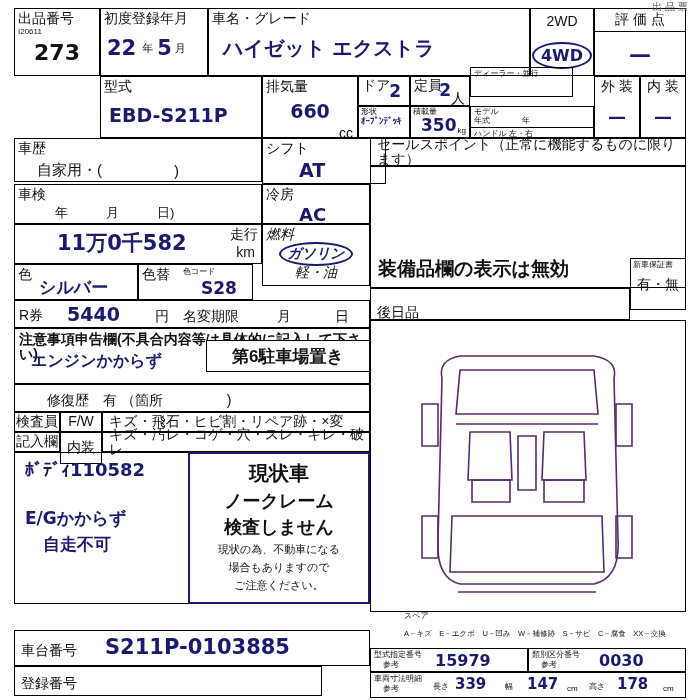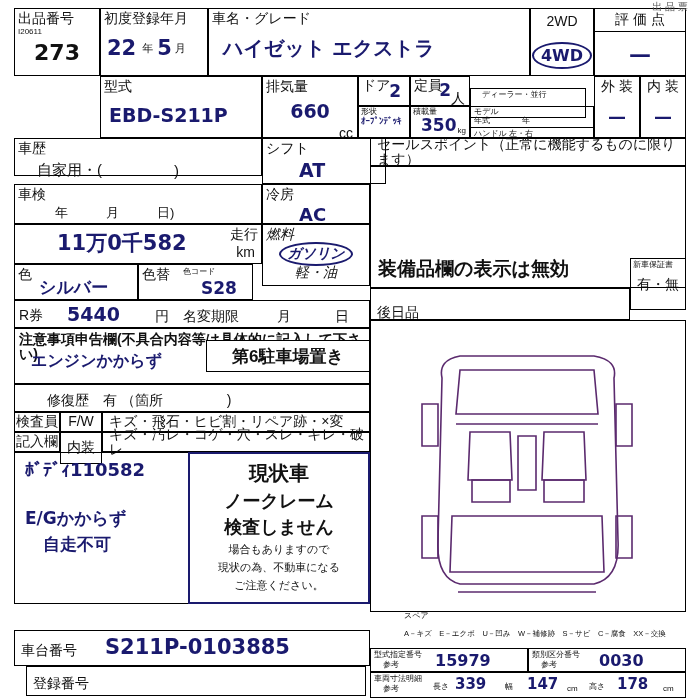--- a/index.html
+++ b/index.html
@@ -83,39 +83,39 @@
   <div class="bx b" style="left:358px;top:106px;width:52px;height:32px;">
     <div class="lbl8" style="padding:1px 2px;">形状</div>
     <div class="hw lbl8" style="padding:0 2px;font-size:9px;">ｵｰﾌﾟﾝﾃﾞｯｷ</div>
   </div>
   <div class="bx b" style="left:410px;top:106px;width:60px;height:32px;">
     <div class="lbl8" style="padding:1px 2px;">積載量</div>
     <div class="hw" style="position:absolute;left:10px;top:8px;font-size:17px;">350</div>
     <div class="lbl8" style="position:absolute;right:3px;bottom:2px;">kg</div>
   </div>
 
-  <div class="bx b" style="left:470px;top:88px;width:116px;height:30px;padding-left:8px;">
+  <div class="bx b" style="left:470px;top:67px;width:103px;height:30px;">
     <div class="lbl8" style="padding:2px 3px;">ディーラー・並行</div>
   </div>
   <div class="bx b" style="left:470px;top:106px;width:124px;height:32px;">
     <div class="lbl8" style="padding:1px 3px;">モデル</div>
     <div class="lbl8" style="padding:0 3px;">年式　　　　年</div>
     <div class="lbl8" style="padding:2px 3px;border-top:1px solid #000;margin-top:1px;">ハンドル 左・右</div>
   </div>
 
   <div class="bx b" style="left:594px;top:76px;width:46px;height:62px;">
     <div class="lbl ctr" style="height:20px;">外 装</div>
     <div class="hw ctr" style="height:38px;font-size:18px;">—</div>
   </div>
   <div class="bx b" style="left:640px;top:76px;width:46px;height:62px;">
     <div class="lbl ctr" style="height:20px;">内 装</div>
     <div class="hw ctr" style="height:38px;font-size:18px;">—</div>
   </div>
 
-  <div class="bx b" style="left:14px;top:138px;width:248px;height:38px;">
+  <div class="bx b" style="left:14px;top:138px;width:248px;height:44px;">
     <div class="lbl" style="padding:2px 3px;">車歴</div>
     <div class="lft" style="height:24px;padding-left:22px;font-size:15px;">
       <span>自家用・(</span>
       <span style="margin-left:72px;">)</span>
     </div>
   </div>
   <div class="bx b" style="left:262px;top:138px;width:124px;height:46px;">
     <div class="lbl" style="padding:2px 3px;">シフト</div>
     <div class="hw lft" style="height:24px;padding-left:36px;font-size:19px;">AT</div>
   </div>
@@ -203,22 +203,22 @@
   <div class="bx b" style="left:14px;top:452px;width:356px;height:152px;">
     <div class="hw" style="position:absolute;left:10px;top:6px;font-size:18px;">ﾎﾞﾃﾞｨ110582</div>
     <div class="hw" style="position:absolute;left:10px;top:54px;font-size:17px;">E/Gかからず</div>
     <div class="hw" style="position:absolute;left:28px;top:80px;font-size:17px;">自走不可</div>
   </div>
 
   <div class="bx" style="left:188px;top:452px;width:182px;height:152px;border:2px solid #1a1a6e;">
     <div class="ctr bold" style="height:30px;font-size:20px;margin-top:4px;">現状車</div>
     <div class="ctr bold" style="height:26px;font-size:18px;">ノークレーム</div>
     <div class="ctr bold" style="height:26px;font-size:18px;">検査しません</div>
+    <div class="ctr" style="height:18px;font-size:11px;">現状の為、不動車になる</div>
     <div class="ctr" style="height:18px;font-size:11px;">場合もありますので</div>
-    <div class="ctr" style="height:18px;font-size:11px;">現状の為、不動車になる</div>
     <div class="ctr" style="height:18px;font-size:11px;">ご注意ください。</div>
   </div>
 
   <div class="bx b" style="left:370px;top:138px;width:316px;height:28px;">
     <div class="lbl lft" style="height:100%;padding-left:6px;">セールスポイント（正常に機能するものに限ります）</div>
   </div>
   <div class="bx b" style="left:370px;top:166px;width:316px;height:122px;"></div>
 
   <div class="bx" style="left:378px;top:250px;width:248px;height:38px;">
     <div class="lft bold" style="height:100%;font-size:19px;">装備品欄の表示は無効</div>
@@ -261,21 +261,21 @@
       <path d="M60 252 L198 252"></path>
     </g>
   </svg>
 
   <div class="bx lbl8" style="left:404px;top:612px;width:40px;">スペア</div>
 
   <div class="bx b" style="left:14px;top:630px;width:356px;height:36px;">
     <div class="lbl" style="position:absolute;left:6px;top:12px;">車台番号</div>
     <div class="hw" style="position:absolute;left:90px;top:4px;font-size:21px;">S211P-0103885</div>
   </div>
-  <div class="bx b" style="left:14px;top:666px;width:340px;height:30px;margin-left:12px;">
+  <div class="bx b" style="left:14px;top:666px;width:308px;height:30px;">
     <div class="lbl" style="position:absolute;left:6px;top:9px;">登録番号</div>
   </div>
 
   <div class="bx" style="left:404px;top:630px;width:292px;height:12px;">
     <div class="lbl8" style="font-size:7.5px;">A－キズ　E－エクボ　U－凹み　W－補修跡　S－サビ　C－腐食　XX－交換</div>
   </div>
 
   <div class="bx b" style="left:370px;top:648px;width:158px;height:24px;">
     <div class="lbl8" style="position:absolute;left:3px;top:2px;">型式指定番号</div>
     <div class="lbl8" style="position:absolute;left:12px;top:12px;">参考</div>

